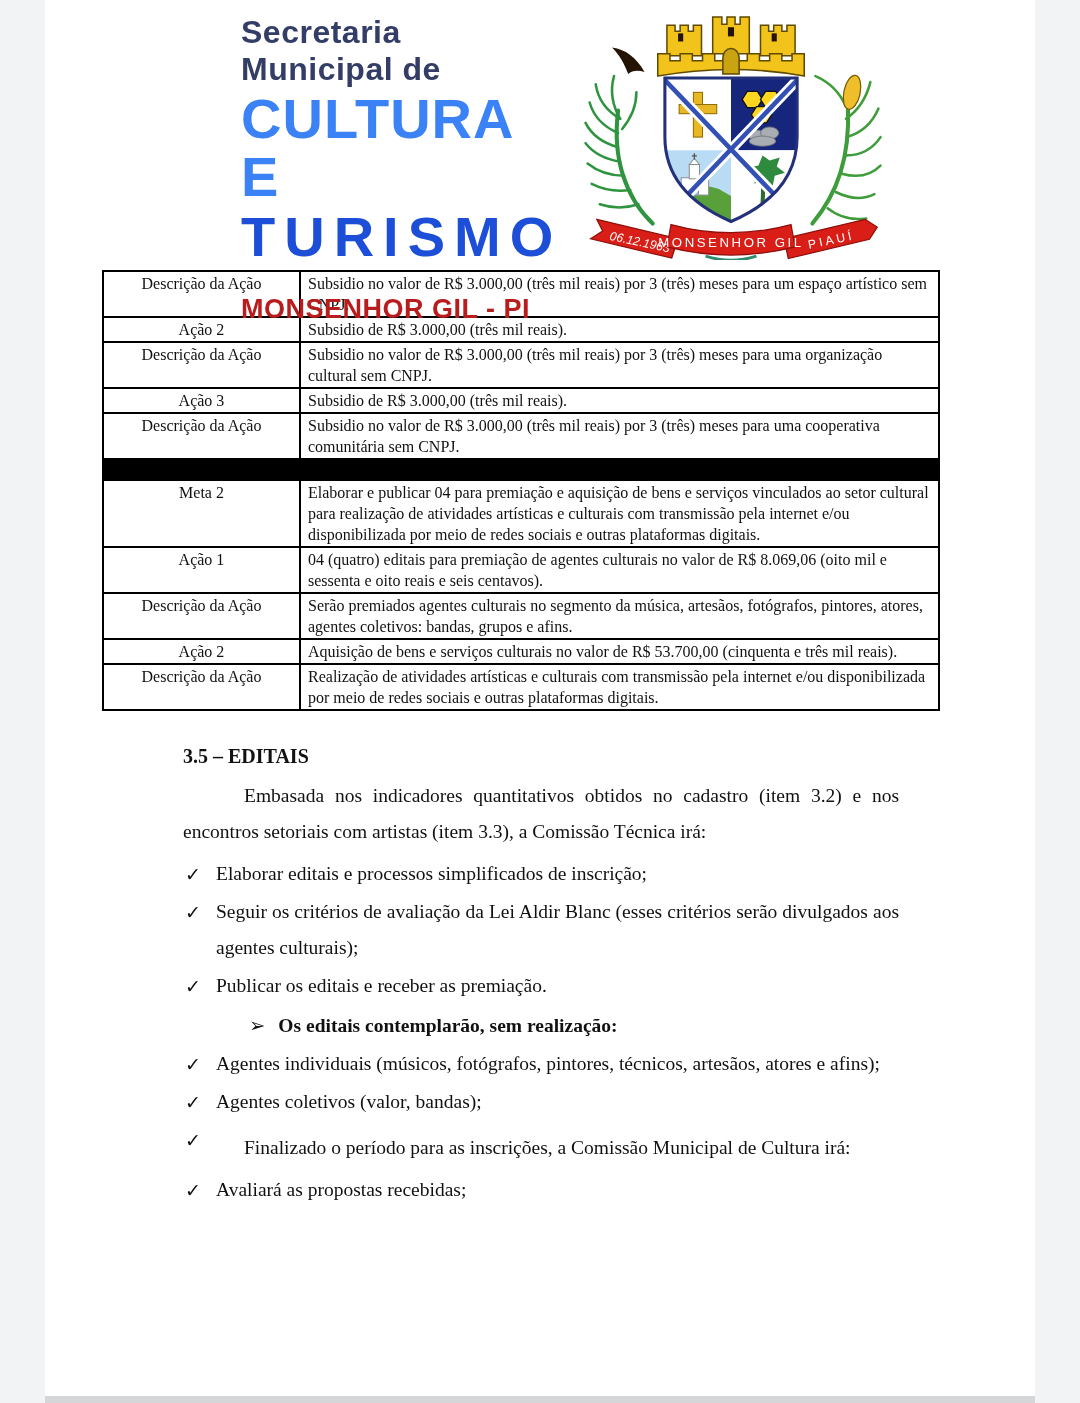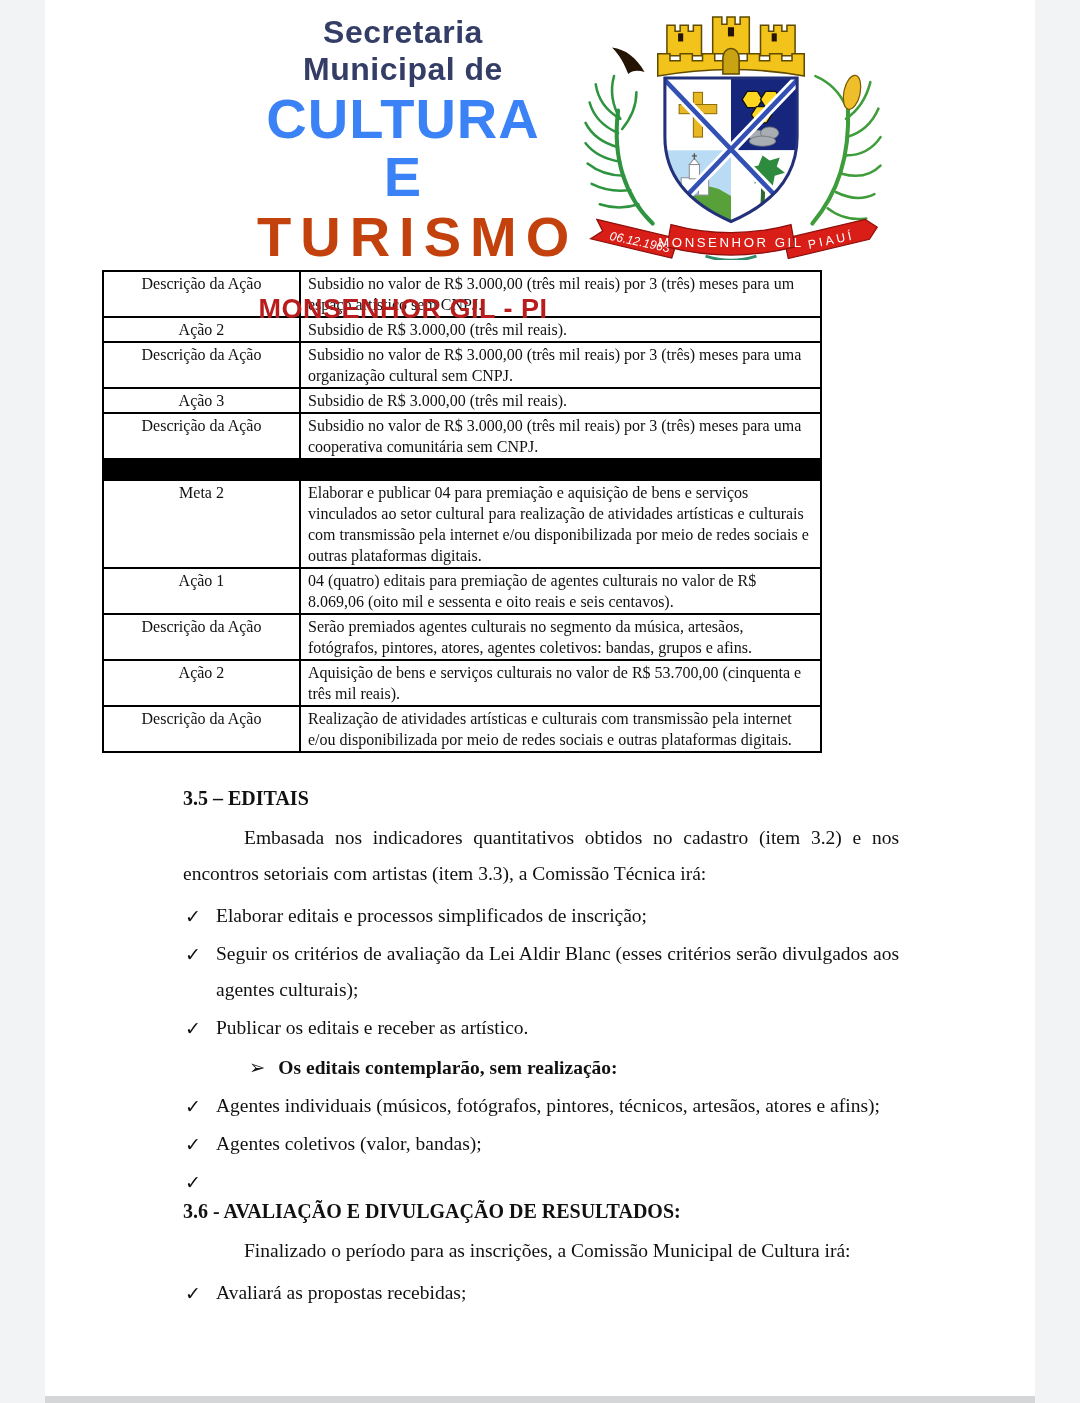--- a/index.html
+++ b/index.html
@@ -14,33 +14,33 @@
     position:absolute;left:45px;top:0;width:990px;height:1397px;
     background:#ffffff;
   }
   .page-bottom-edge{
     position:absolute;left:45px;top:1396px;width:990px;height:7px;
     background:#d4d6d8;
   }
   
   .header{position:relative;height:262px;}
   .logo-text{
-    position:absolute;left:212px;top:14px;width:292px;text-align:center;
+    position:absolute;left:196px;top:14px;width:292px;text-align:left;
     font-family:"Liberation Sans", sans-serif;
   }
   .logo-line1{font-size:32px;font-weight:600;letter-spacing:0.5px;}
   .logo-line2{font-size:56px;font-weight:800;line-height:58px;letter-spacing:1px;margin-top:2px;}
   .logo-line3{font-size:56px;font-weight:800;line-height:62px;letter-spacing:9px;}
   .logo-line4{font-size:27px;font-weight:700;margin-top:26px;letter-spacing:0.5px;}
   .crest{position:absolute;left:508px;top:4px;width:356px;height:256px;}
   
   table.action-table{
     border-collapse:collapse;
     margin:8px 0 0 57px;
-    width:720px;
+    width:838px;
     table-layout:fixed;
   }
   table.action-table td{
     border:2px solid #000;
     font-size:16px;line-height:21px;
     padding:1px 7px;
     vertical-align:top;
   }
   td.label-cell{width:181px;text-align:center;}
   td.sep-cell{background:#000;height:17px;padding:0;}
@@ -72,21 +72,21 @@
 </style>
 </head>
 <body>
 
 <div class="page">
 
   <div class="header">
     <div class="logo-text">
       <div class="logo-line1" style="color:#333d66">Secretaria Municipal de</div>
       <div class="logo-line2" style="color:#3b82f6">CULTURA E</div>
-      <div class="logo-line3" style="color:#c2410c">TURISMO</div>
+      <div class="logo-line3" style="color:#1d4ed8">TURISMO</div>
       <div class="logo-line4" style="color:#b91c1c">MONSENHOR GIL - PI</div>
     </div>
 
     <svg class="crest" viewBox="0 0 350 250" aria-hidden="true">
 
       <g stroke="#2f9440" stroke-width="2.5" fill="none" stroke-linecap="round">
         <path d="M98,215 C72,190 58,152 64,104" stroke-width="4"></path>
         <path d="M66,112 C52,104 44,92 42,78"></path>
         <path d="M64,126 C50,120 40,110 36,96"></path>
         <path d="M64,140 C50,136 38,128 32,116"></path>
@@ -234,32 +234,31 @@
       </tbody>
   </table>
 
   <div class="content">
     <div class="s35">
       <div class="section-heading">3.5 – EDITAIS</div>
       <p class="intro">Embasada nos indicadores quantitativos obtidos no cadastro (item 3.2) e nos encontros setoriais com artistas (item 3.3), a Comissão Técnica irá:</p>
       <ul class="checklist">
           <li><span class="check">✓</span><span>Elaborar editais e processos simplificados de inscrição;</span></li>
           <li><span class="check">✓</span><span>Seguir os critérios de avaliação da Lei Aldir Blanc (esses critérios serão divulgados aos agentes culturais);</span></li>
-          <li><span class="check">✓</span><span>Publicar os editais e receber as artístico.</span></li>
+          <li><span class="check">✓</span><span>Publicar os editais e receber as premiação.</span></li>
         </ul>
       <div class="sub-heading"><span class="arrow">➢</span><span style="font-weight:bold">Os editais contemplarão, sem realização:</span></div>
       <ul class="checklist">
           <li><span class="check">✓</span><span>Agentes individuais (músicos, fotógrafos, pintores, técnicos, artesãos, atores e afins);</span></li>
           <li><span class="check">✓</span><span>Agentes coletivos (valor, bandas);</span></li>
           <li><span class="check">✓</span></li>
         </ul>
     </div>
 
     <div class="s36">
-      <div class="section-heading">3.6 - AVALIAÇÃO E DIVULGAÇÃO DE RESULTADOS:</div>
       <p class="intro">Finalizado o período para as inscrições, a Comissão Municipal de Cultura irá:</p>
       <ul class="checklist">
           <li><span class="check">✓</span><span>Avaliará as propostas recebidas;</span></li>
         </ul>
     </div>
   </div>
 
 </div>
 <div class="page-bottom-edge"></div>
 

